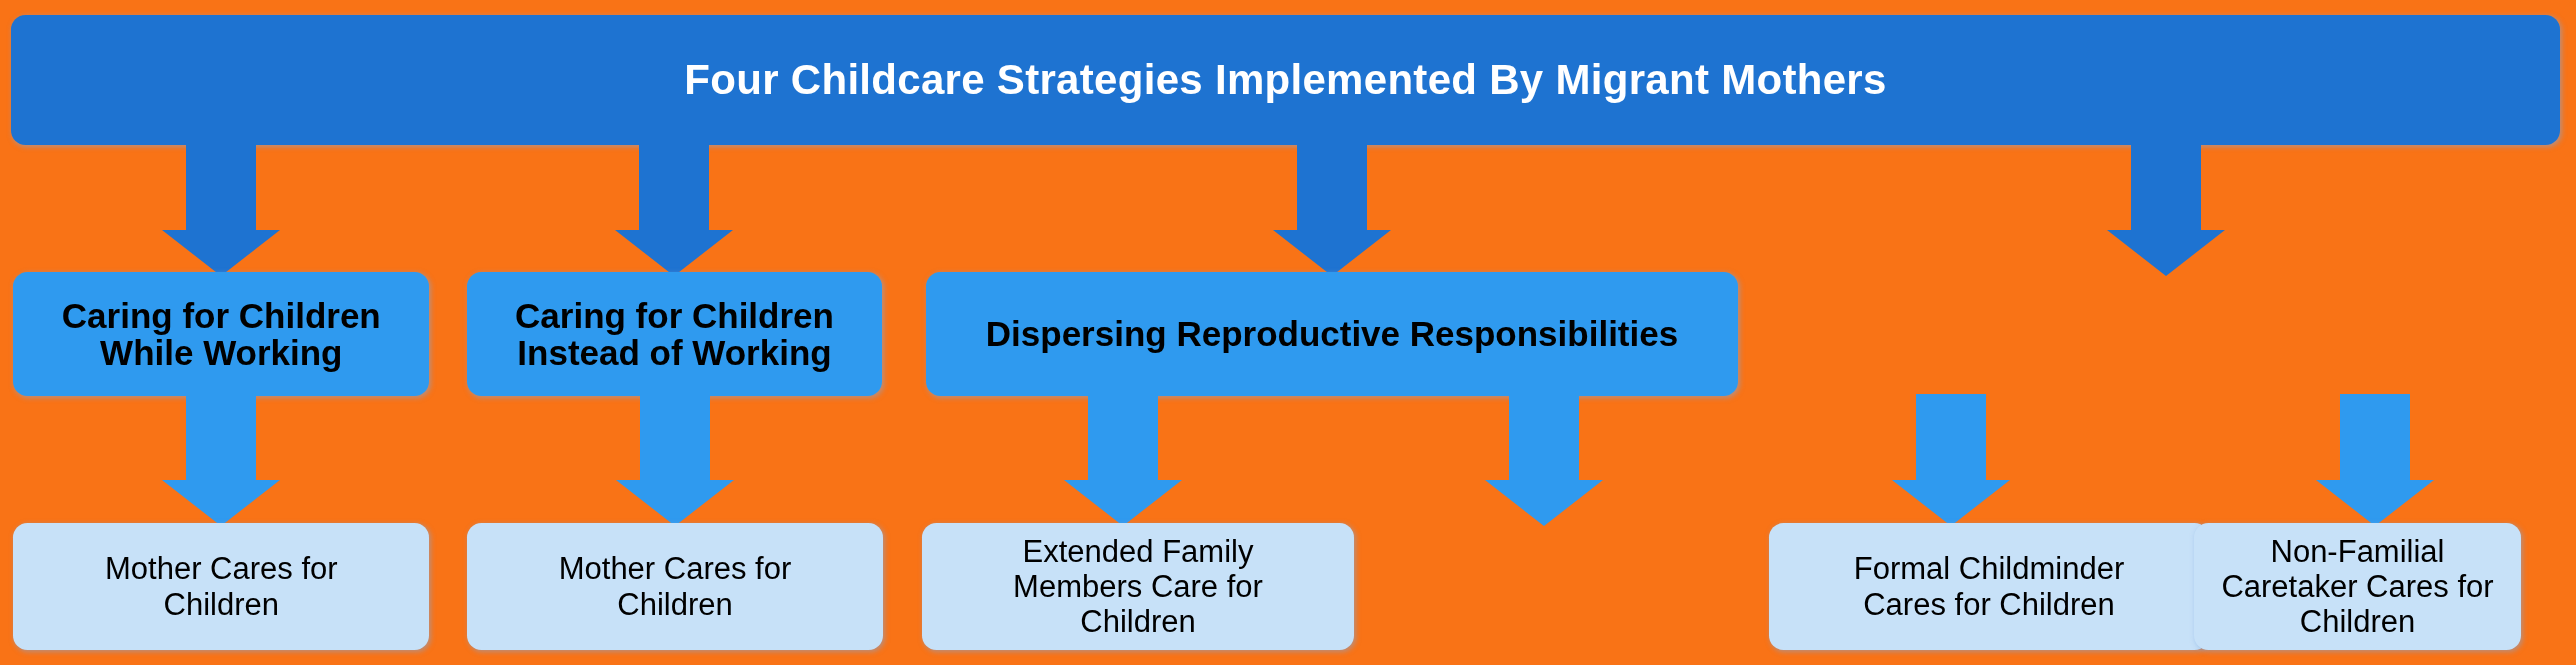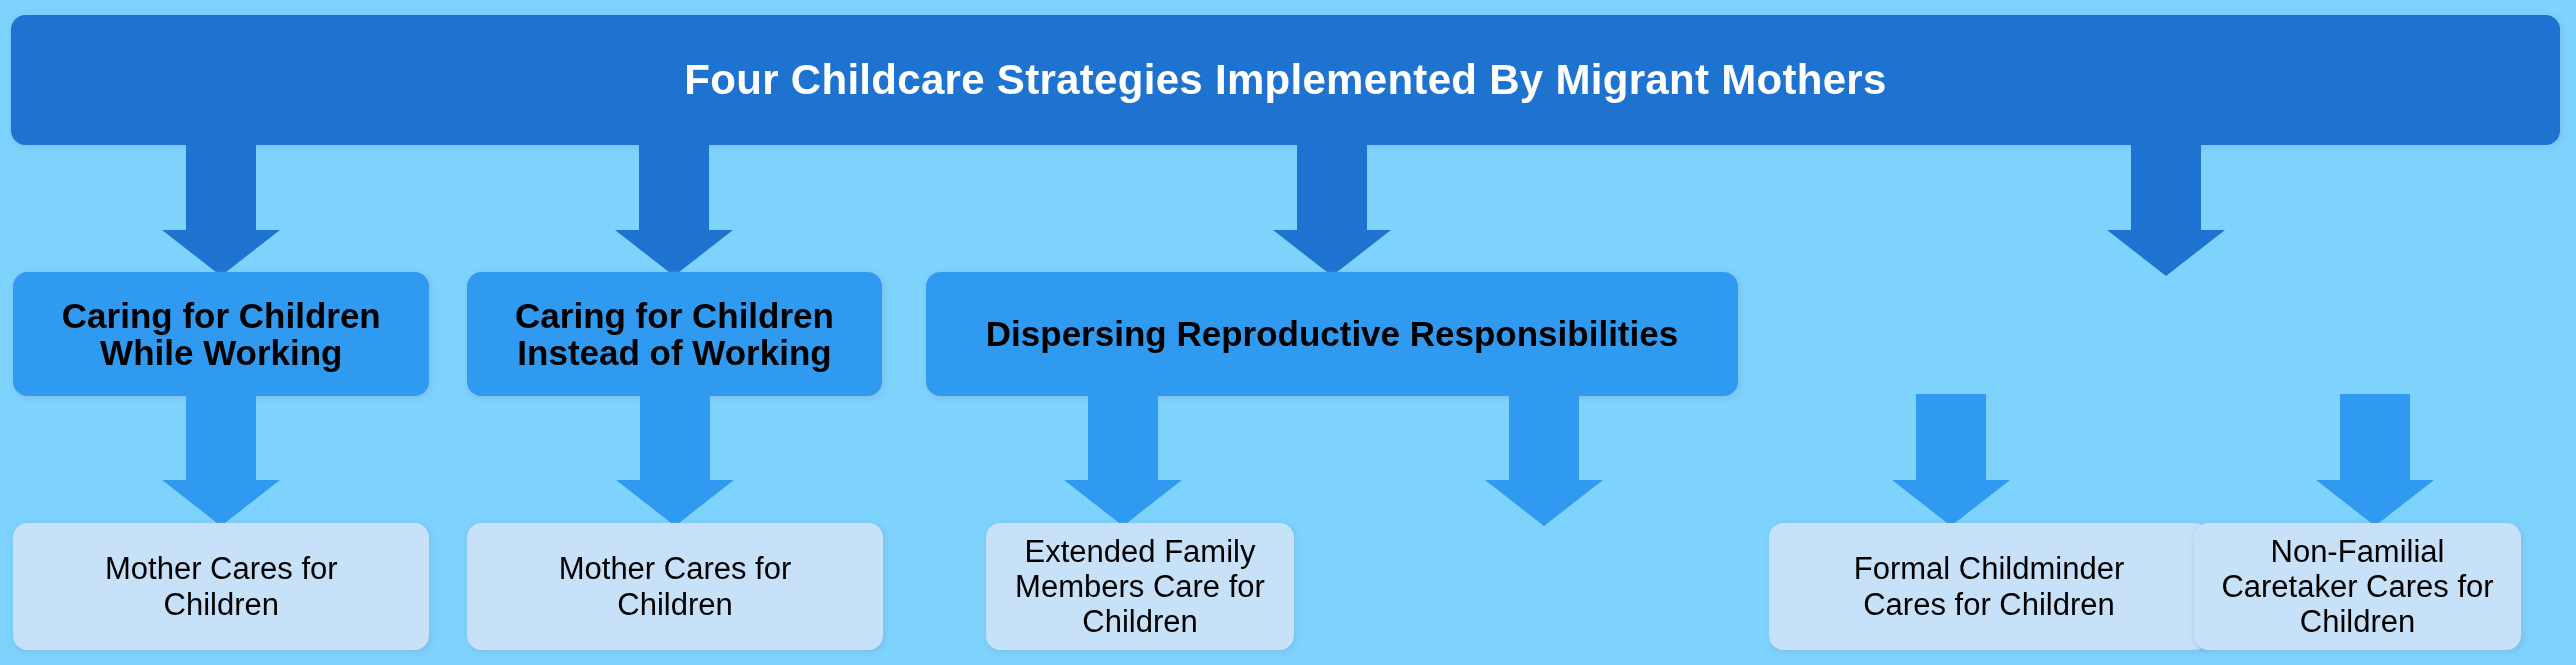--- a/index.html
+++ b/index.html
@@ -13,21 +13,21 @@
   html, body {
     margin: 0;
     padding: 0;
     background: #FFFFFF;
     font-family: "Liberation Sans", sans-serif;
   }
   .canvas {
     position: relative;
     width: 2576px;
     height: 666px;
-    background: #7dd3fc;
+    background: #f97316;
     overflow: hidden;
   }
   .node {
     position: absolute;
     display: flex;
     align-items: center;
     justify-content: center;
     text-align: center;
     white-space: pre-line;
     box-sizing: border-box;
@@ -137,21 +137,21 @@
   </div>
   <div class="arrow light" style="left:2316px">
     <div class="stem"></div>
     <div class="head"></div>
   </div>
 
   <div class="node outcome" style="left:13.3px; width:416px">Mother Cares for
 Children</div>
   <div class="node outcome" style="left:467px; width:416px">Mother Cares for
 Children</div>
-  <div class="node outcome" style="left:986px; width:308px">Extended Family
+  <div class="node outcome" style="left:922px; width:432px">Extended Family
 Members Care for
 Children</div>
   <div class="node outcome" style="left:1769px; width:440px">Formal Childminder
 Cares for Children</div>
   <div class="node outcome" style="left:2194px; width:327px">Non-Familial
 Caretaker Cares for
 Children</div>
 
 </div>
 

